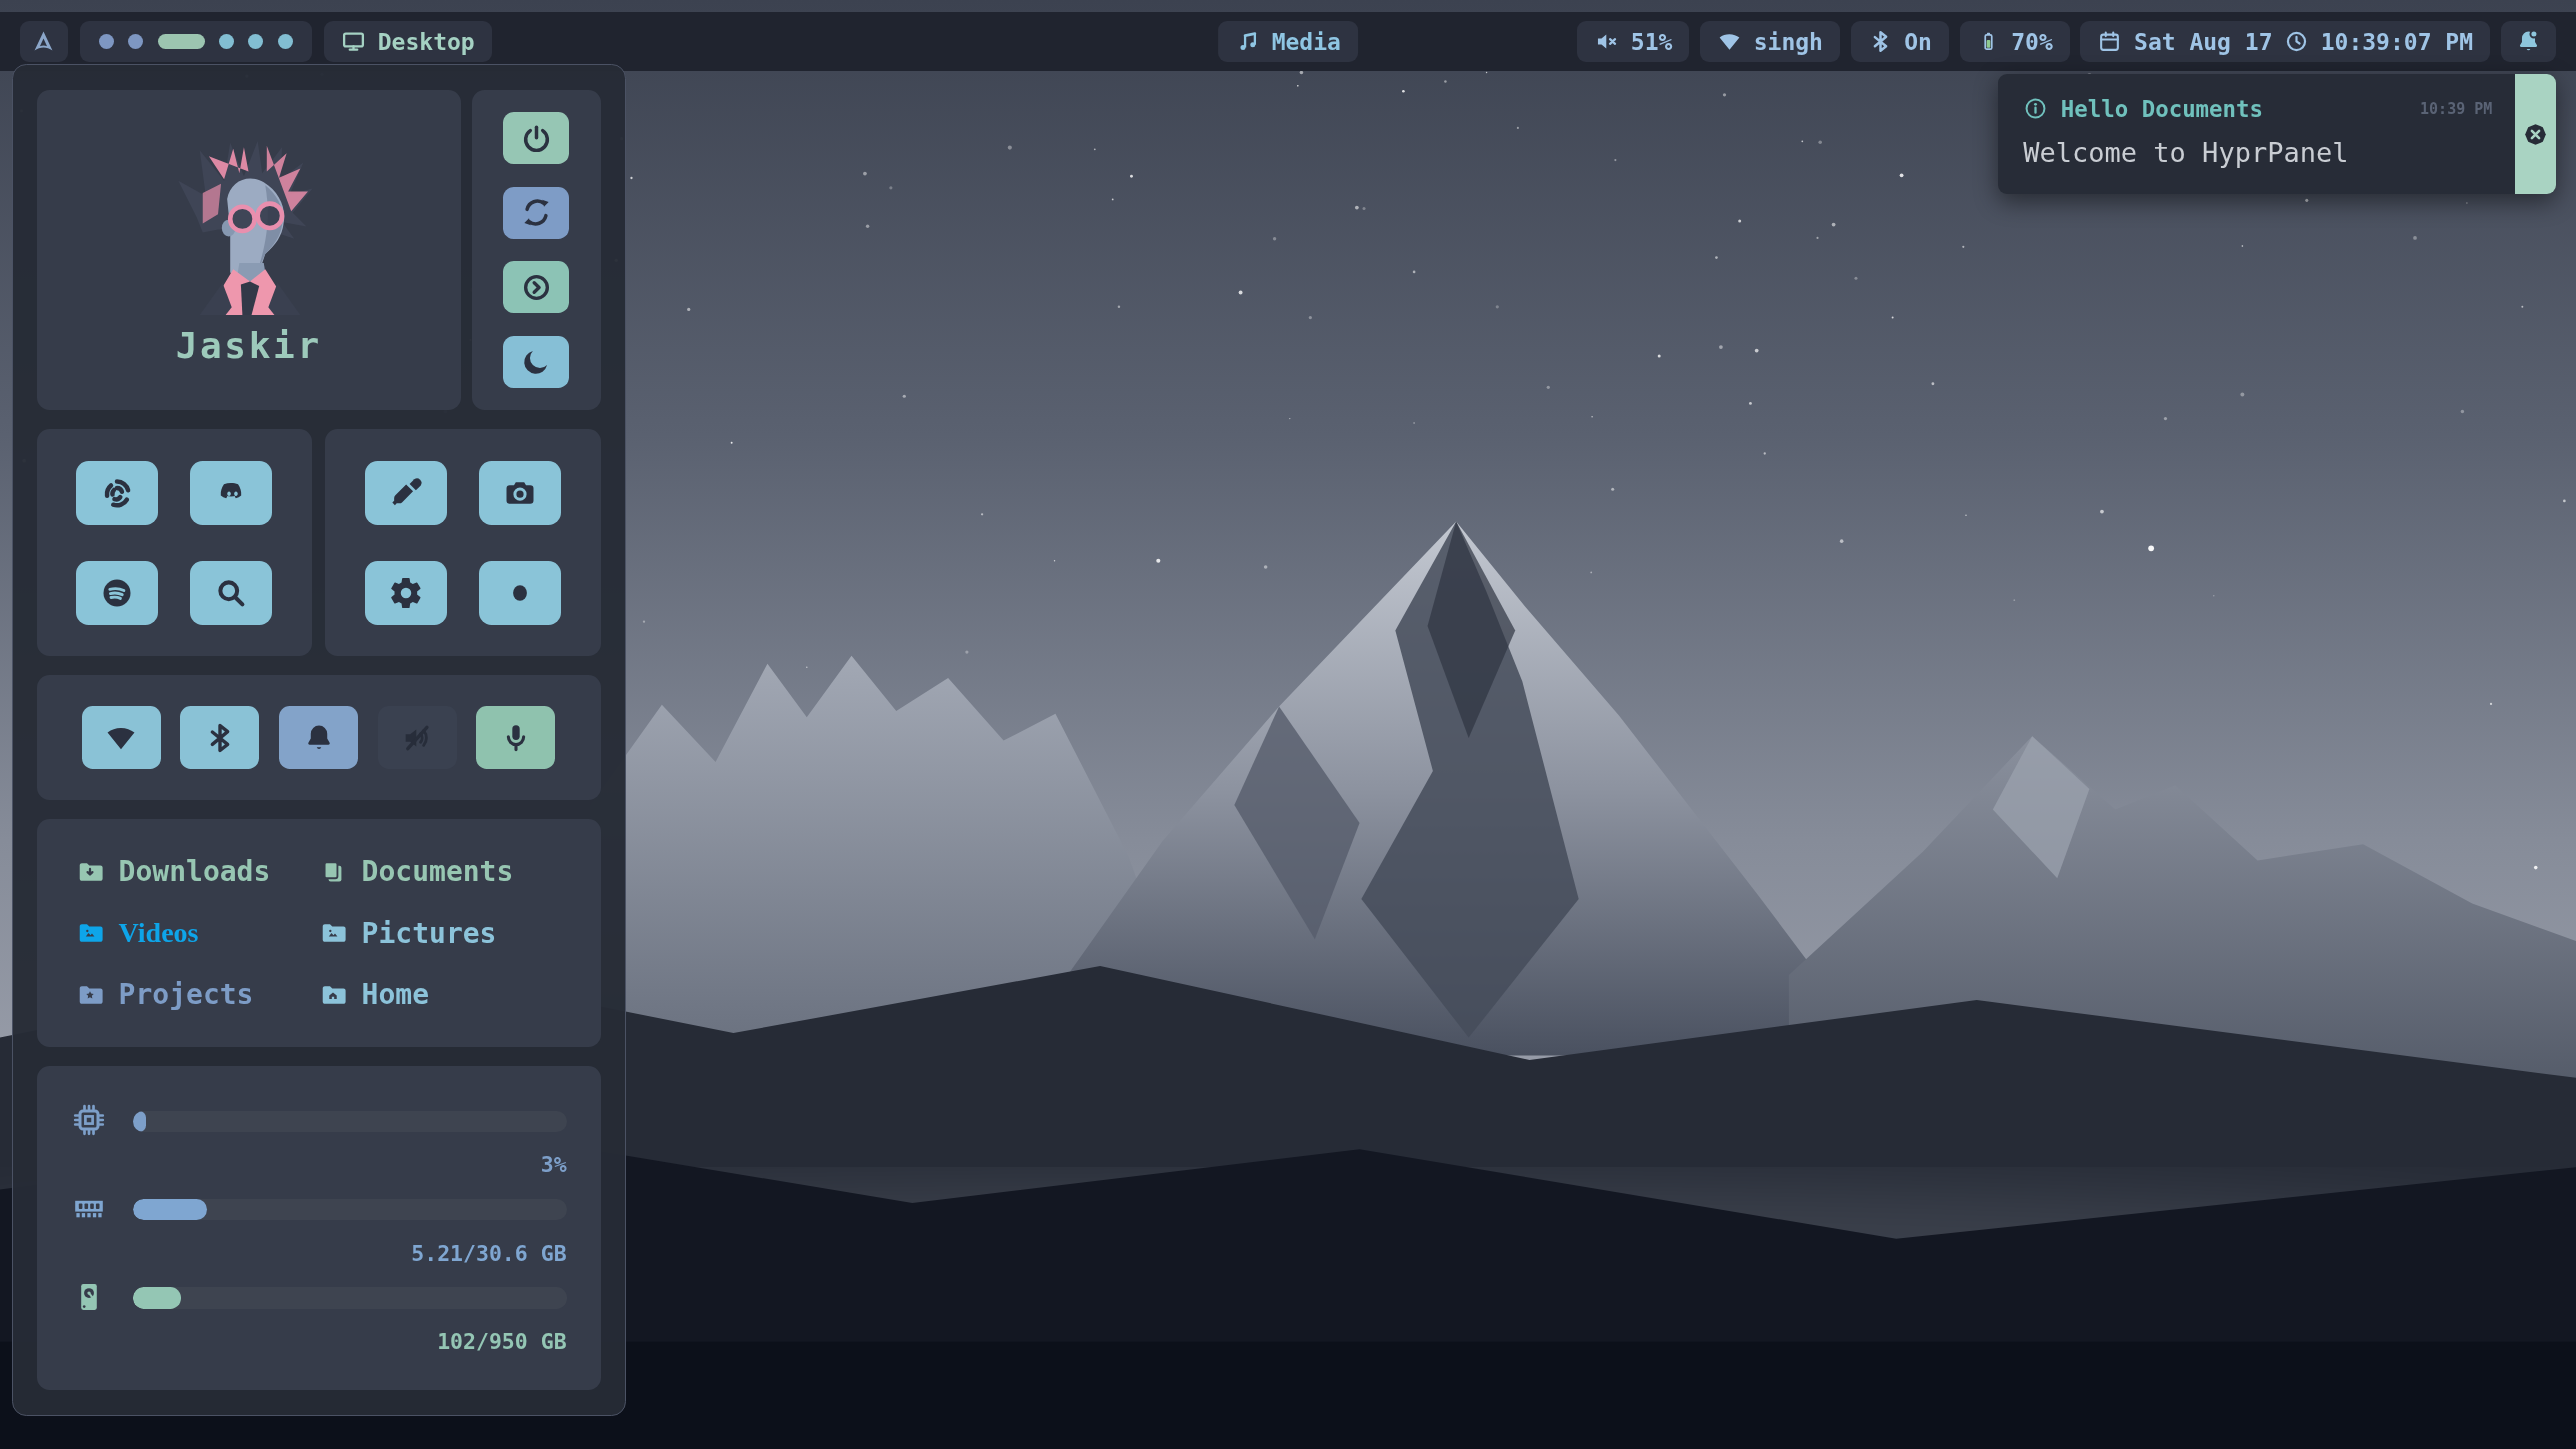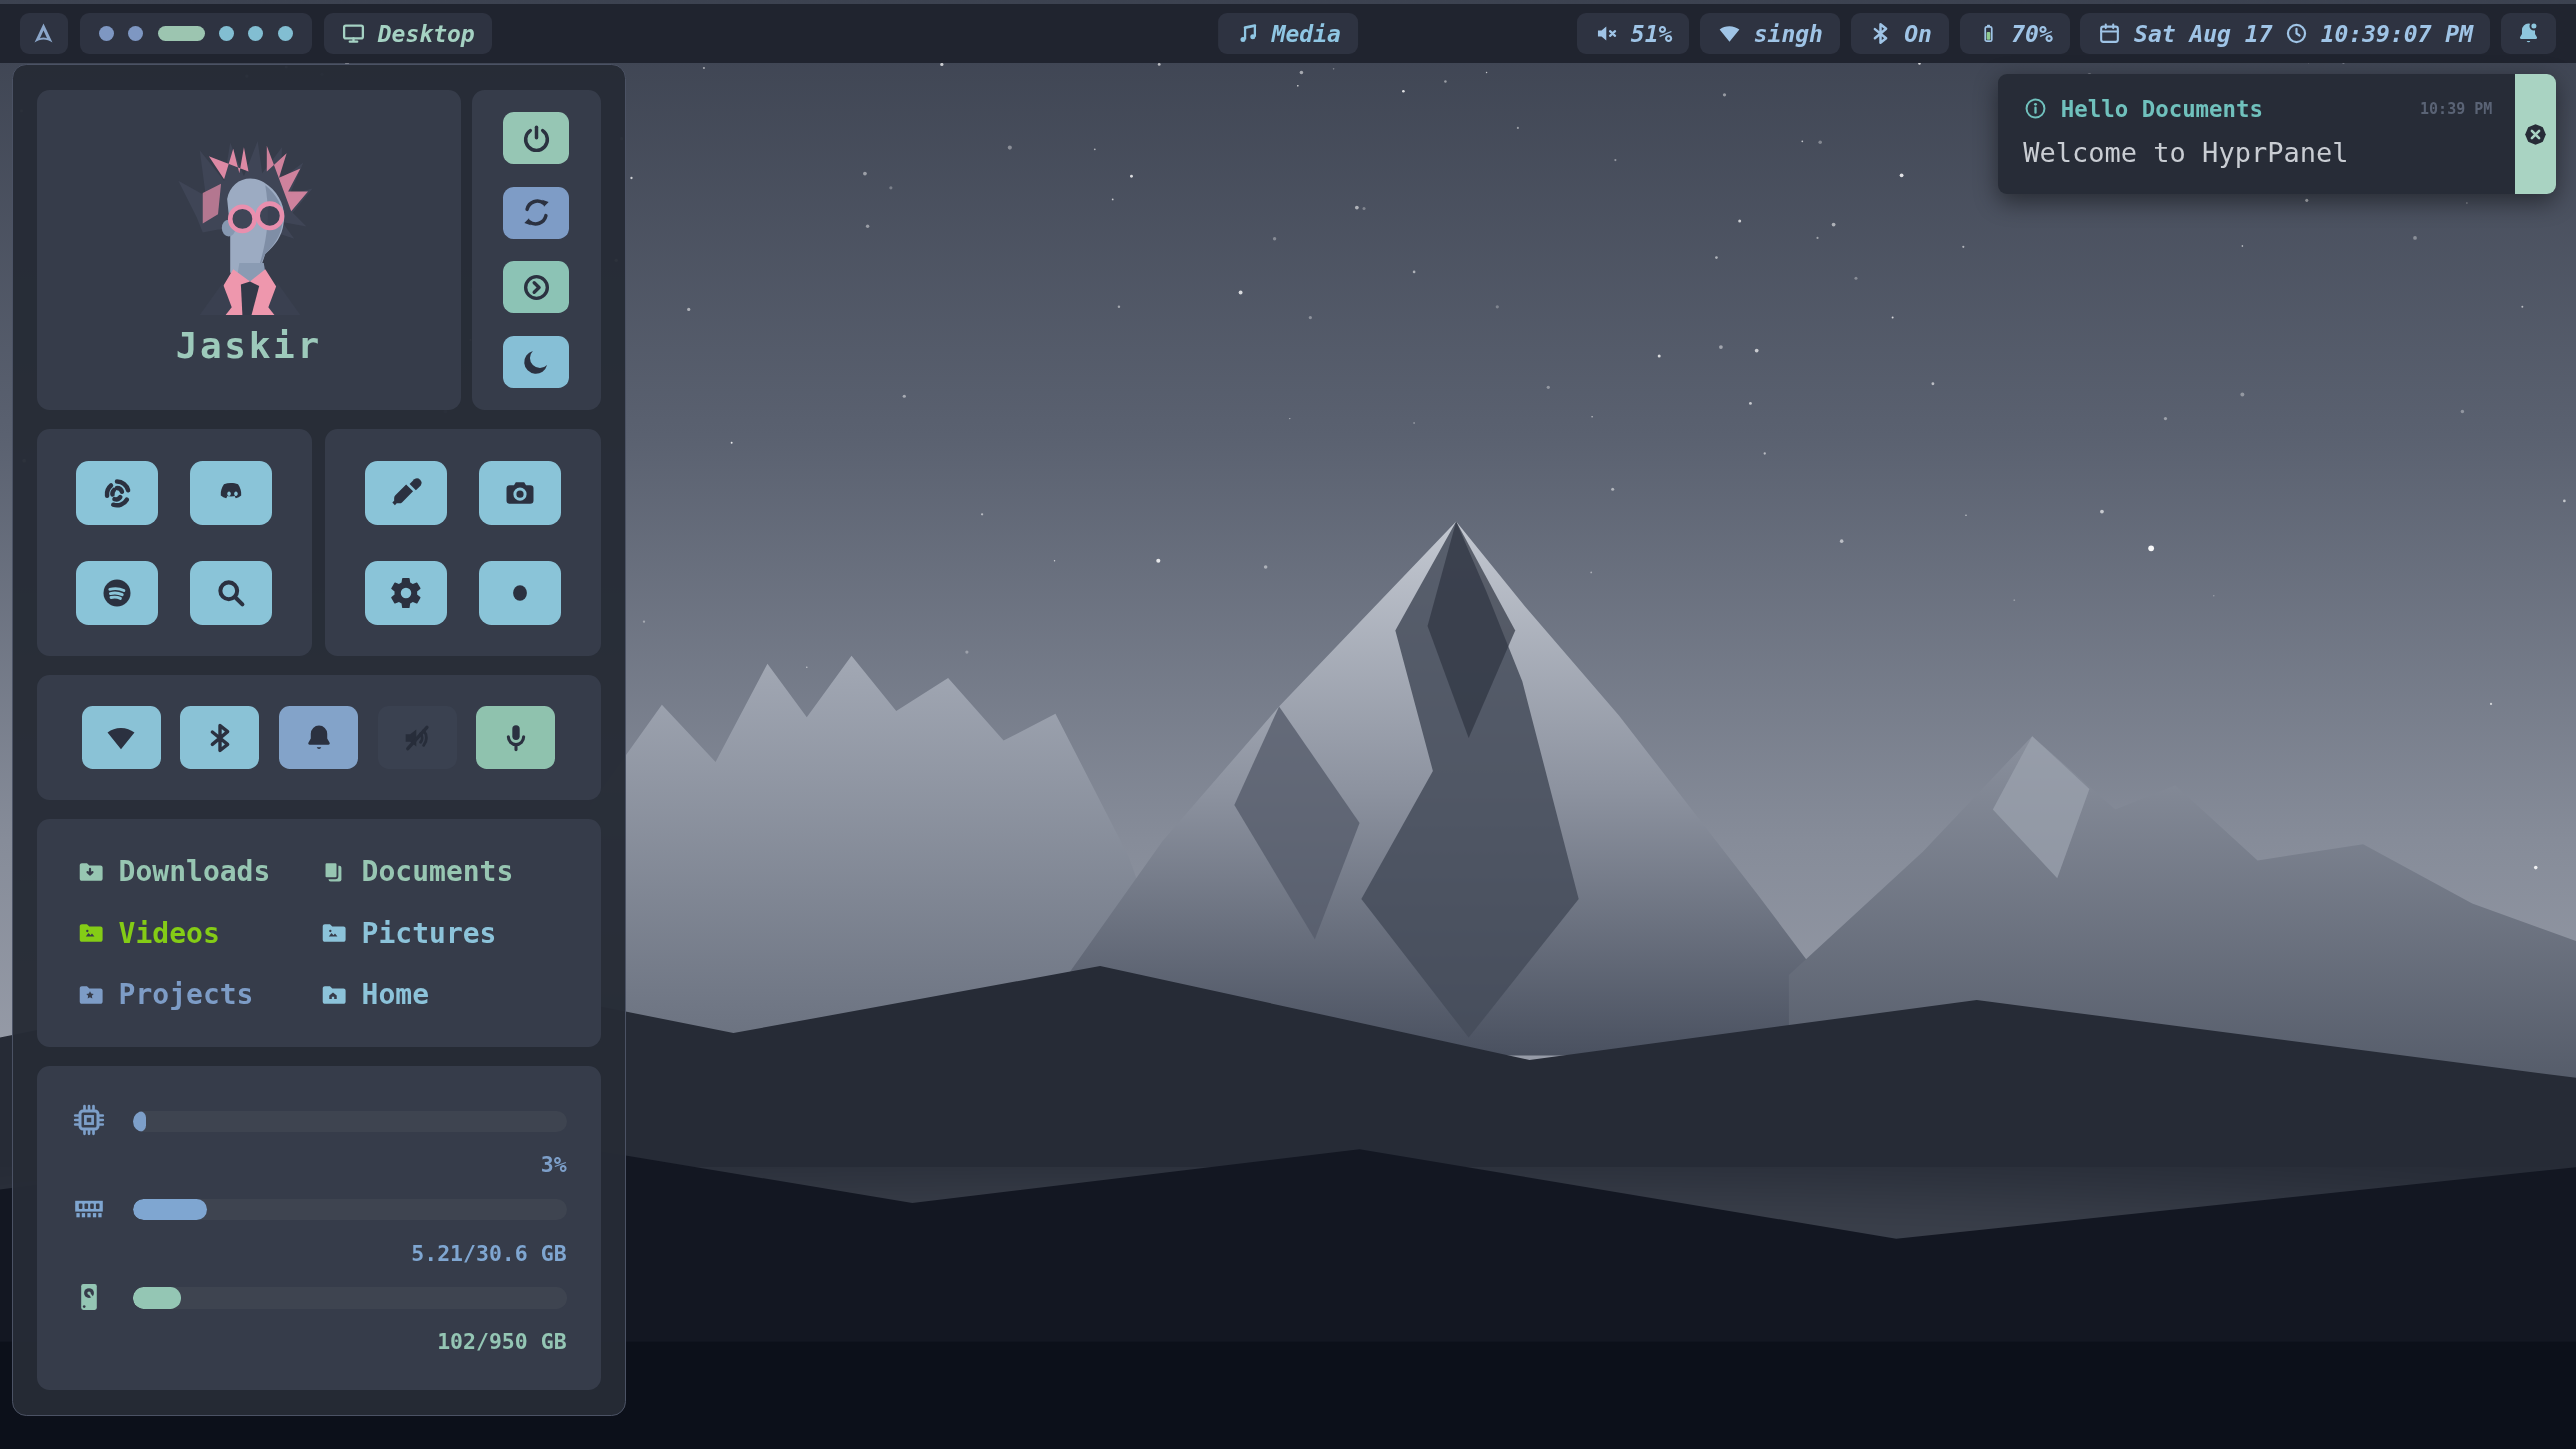--- a/index.html
+++ b/index.html
@@ -5,23 +5,23 @@
   * { margin:0; padding:0; box-sizing:border-box; }
   html,body { width:2576px; height:1449px; overflow:hidden; background:#10141d;
               font-family:"DejaVu Sans Mono","Liberation Mono",monospace; }
   .stage { position:relative; width:2576px; height:1449px; overflow:hidden; }
 
   
   .wallpaper { position:absolute; inset:0; z-index:0; }
   .wallpaper svg { width:100%; height:100%; display:block; }
 
   
-  .bar { position:absolute; top:4px; left:0; right:0; height:59px; z-index:10;
+  .bar { position:absolute; top:12px; left:0; right:0; height:59px; z-index:10;
          background:#20242f; display:flex; align-items:center; padding:0 19.7px; gap:12.5px;
-         font-size:23px; font-weight:700;font-style:italic; }
+         font-size:23px; font-weight:700; }
   .bar-btn { background:#2e3341; border-radius:9px; height:41px; display:flex;
              align-items:center; gap:11.6px; padding:0 17px; color:#9fc4e6; flex:none; }
   .bar-btn svg { width:25px; height:25px; flex:none; }
   .logo-btn { width:48px; justify-content:center; padding:0; color:#8ba6c9; }
   .ws-btn { gap:14.3px; padding:0 19px; }
   .ws-dot { width:15px; height:15px; border-radius:8px; }
   .ws-dot.inactive { background:#7e97c2; }
   .ws-dot.occupied { background:#82bed2; }
   .ws-dot.active { width:47px; background:#9cc5b0; }
   .desktop-btn { color:#a5d2c3; }
@@ -528,21 +528,21 @@
           </svg>
           <span class="dir-label">Downloads</span>
         </div>
         <div class="dir-item" style="color: rgb(151, 198, 178); text-align: center;">
           <svg viewBox="0 0 24 24">
             <rect x="8.2" y="6.6" width="11" height="13.6" rx="1.8" fill="currentColor"></rect>
             <rect x="4.8" y="3.8" width="11" height="13.6" rx="1.8" fill="currentColor" stroke="var(--card,#363c4a)" stroke-width="1.6"></rect>
           </svg>
           <span class="dir-label">Documents</span>
         </div>
-        <div class="dir-item" style="color: #84cc16;">
+        <div class="dir-item" style="color: #0ea5e9; font-family: Liberation Serif, serif;">
           <svg viewBox="0 0 24 24">
             <path d="M3.2 6.2c0-1 .8-1.8 1.8-1.8h4.4l2 2h9.6c1 0 1.8.8 1.8 1.8v9.6c0 1-.8 1.8-1.8 1.8H5c-1 0-1.8-.8-1.8-1.8V6.2z" fill="currentColor"></path>
             <path d="M8.4 15l2.3-3 1.7 2 1.3-1.5 2.1 2.5z" fill="var(--card,#363c4a)"></path>
             <circle cx="9.7" cy="10.3" r="1" fill="var(--card,#363c4a)"></circle>
           </svg>
           <span class="dir-label">Videos</span>
         </div>
         <div class="dir-item" style="color: rgb(140, 195, 218);">
           <svg viewBox="0 0 24 24">
             <path d="M3.2 6.2c0-1 .8-1.8 1.8-1.8h4.4l2 2h9.6c1 0 1.8.8 1.8 1.8v9.6c0 1-.8 1.8-1.8 1.8H5c-1 0-1.8-.8-1.8-1.8V6.2z" fill="currentColor"></path>

